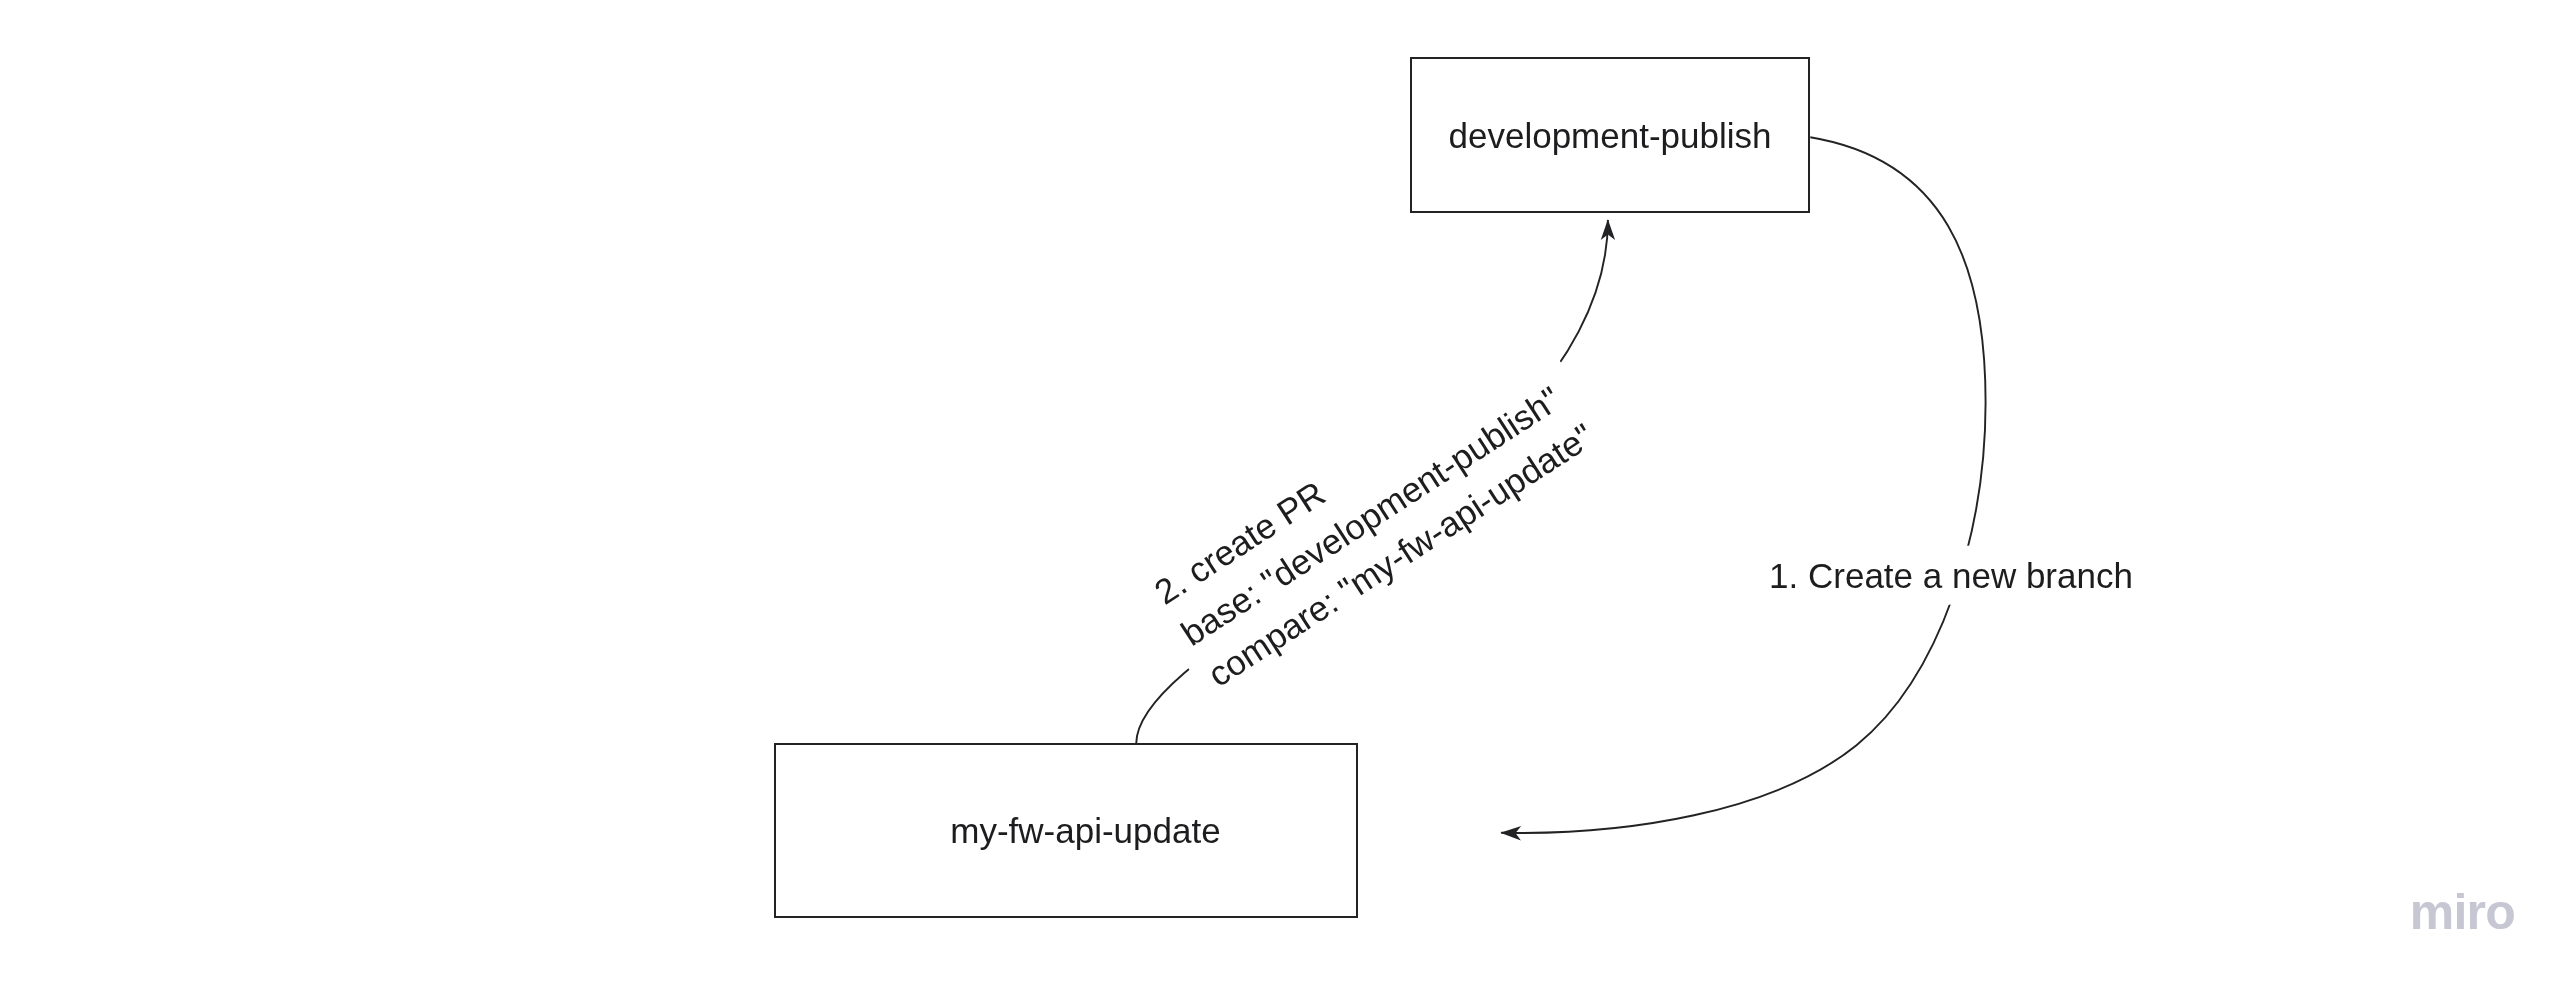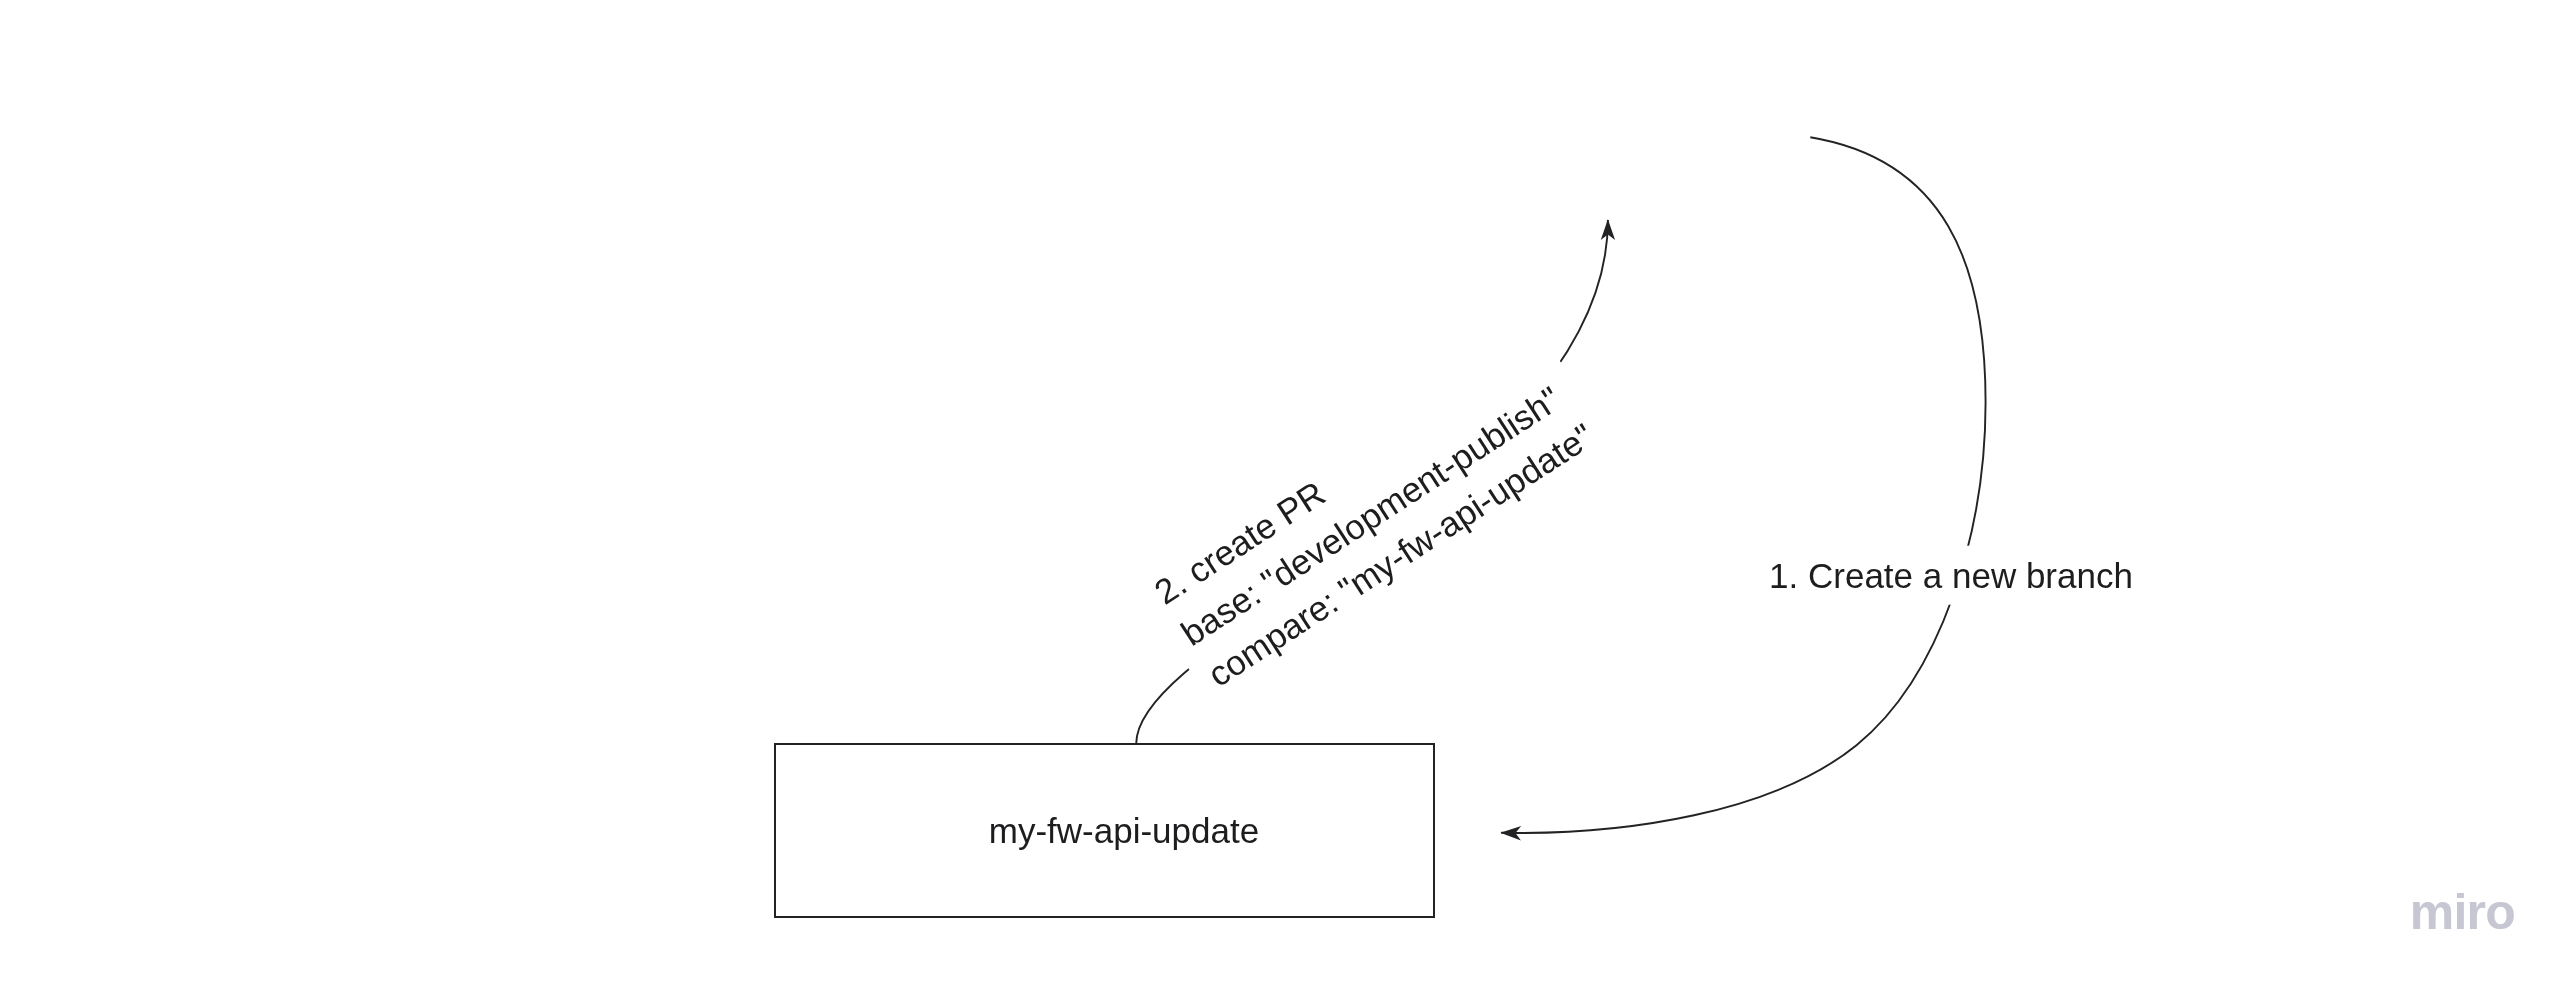--- a/index.html
+++ b/index.html
@@ -32,21 +32,21 @@
     flex-direction: column;
     align-items: center;
     justify-content: center;
     text-align: center;
     font-size: 35px;
     line-height: 49px;
     color: #1d1d1f;
   }
   .node-publish        { left: 608px;  top: 57px;  width: 428px; height: 156px; }
   .node-dev-publish    { left: 1410px; top: 57px;  width: 400px; height: 156px; }
-  .node-my-fw          { left: 774px;  top: 743px; width: 661px; height: 175px; padding-left: 39px; }
+  .node-my-fw          { left: 774px;  top: 743px; width: 584px; height: 175px; padding-left: 39px; }
   .connector-label {
     position: absolute;
     background: #ffffff;
     font-size: 35px;
     line-height: 49px;
     color: #1d1d1f;
     white-space: nowrap;
   }
   .label-create-branch {
     left: 1951px; top: 575px;
@@ -86,20 +86,23 @@
     <path class="connector-path" d="M 2272 172
              C 2440 200, 2492 330, 2492 505
              C 2492 670, 2435 850, 2330 935
              C 2225 1020, 2040 1048, 1884 1045" marker-end="url(#arrowhead)"></path>
 
     <path class="connector-path" d="M 1426 933
              C 1426 795, 2018 605, 2018 276" marker-end="url(#arrowhead)"></path>
   </svg>
 
 
+  <div class="node node-dev-publish">
+    <span>development-publish</span>
+  </div>
 
   <div class="node node-my-fw">
     <span>my-fw-api-update</span>
   </div>
 
   <div class="connector-label label-create-branch">1. Create a new branch</div>
 
   <div class="connector-label label-create-pr">
     <div>2. create PR</div>
     <div>base: "development-publish"</div>

